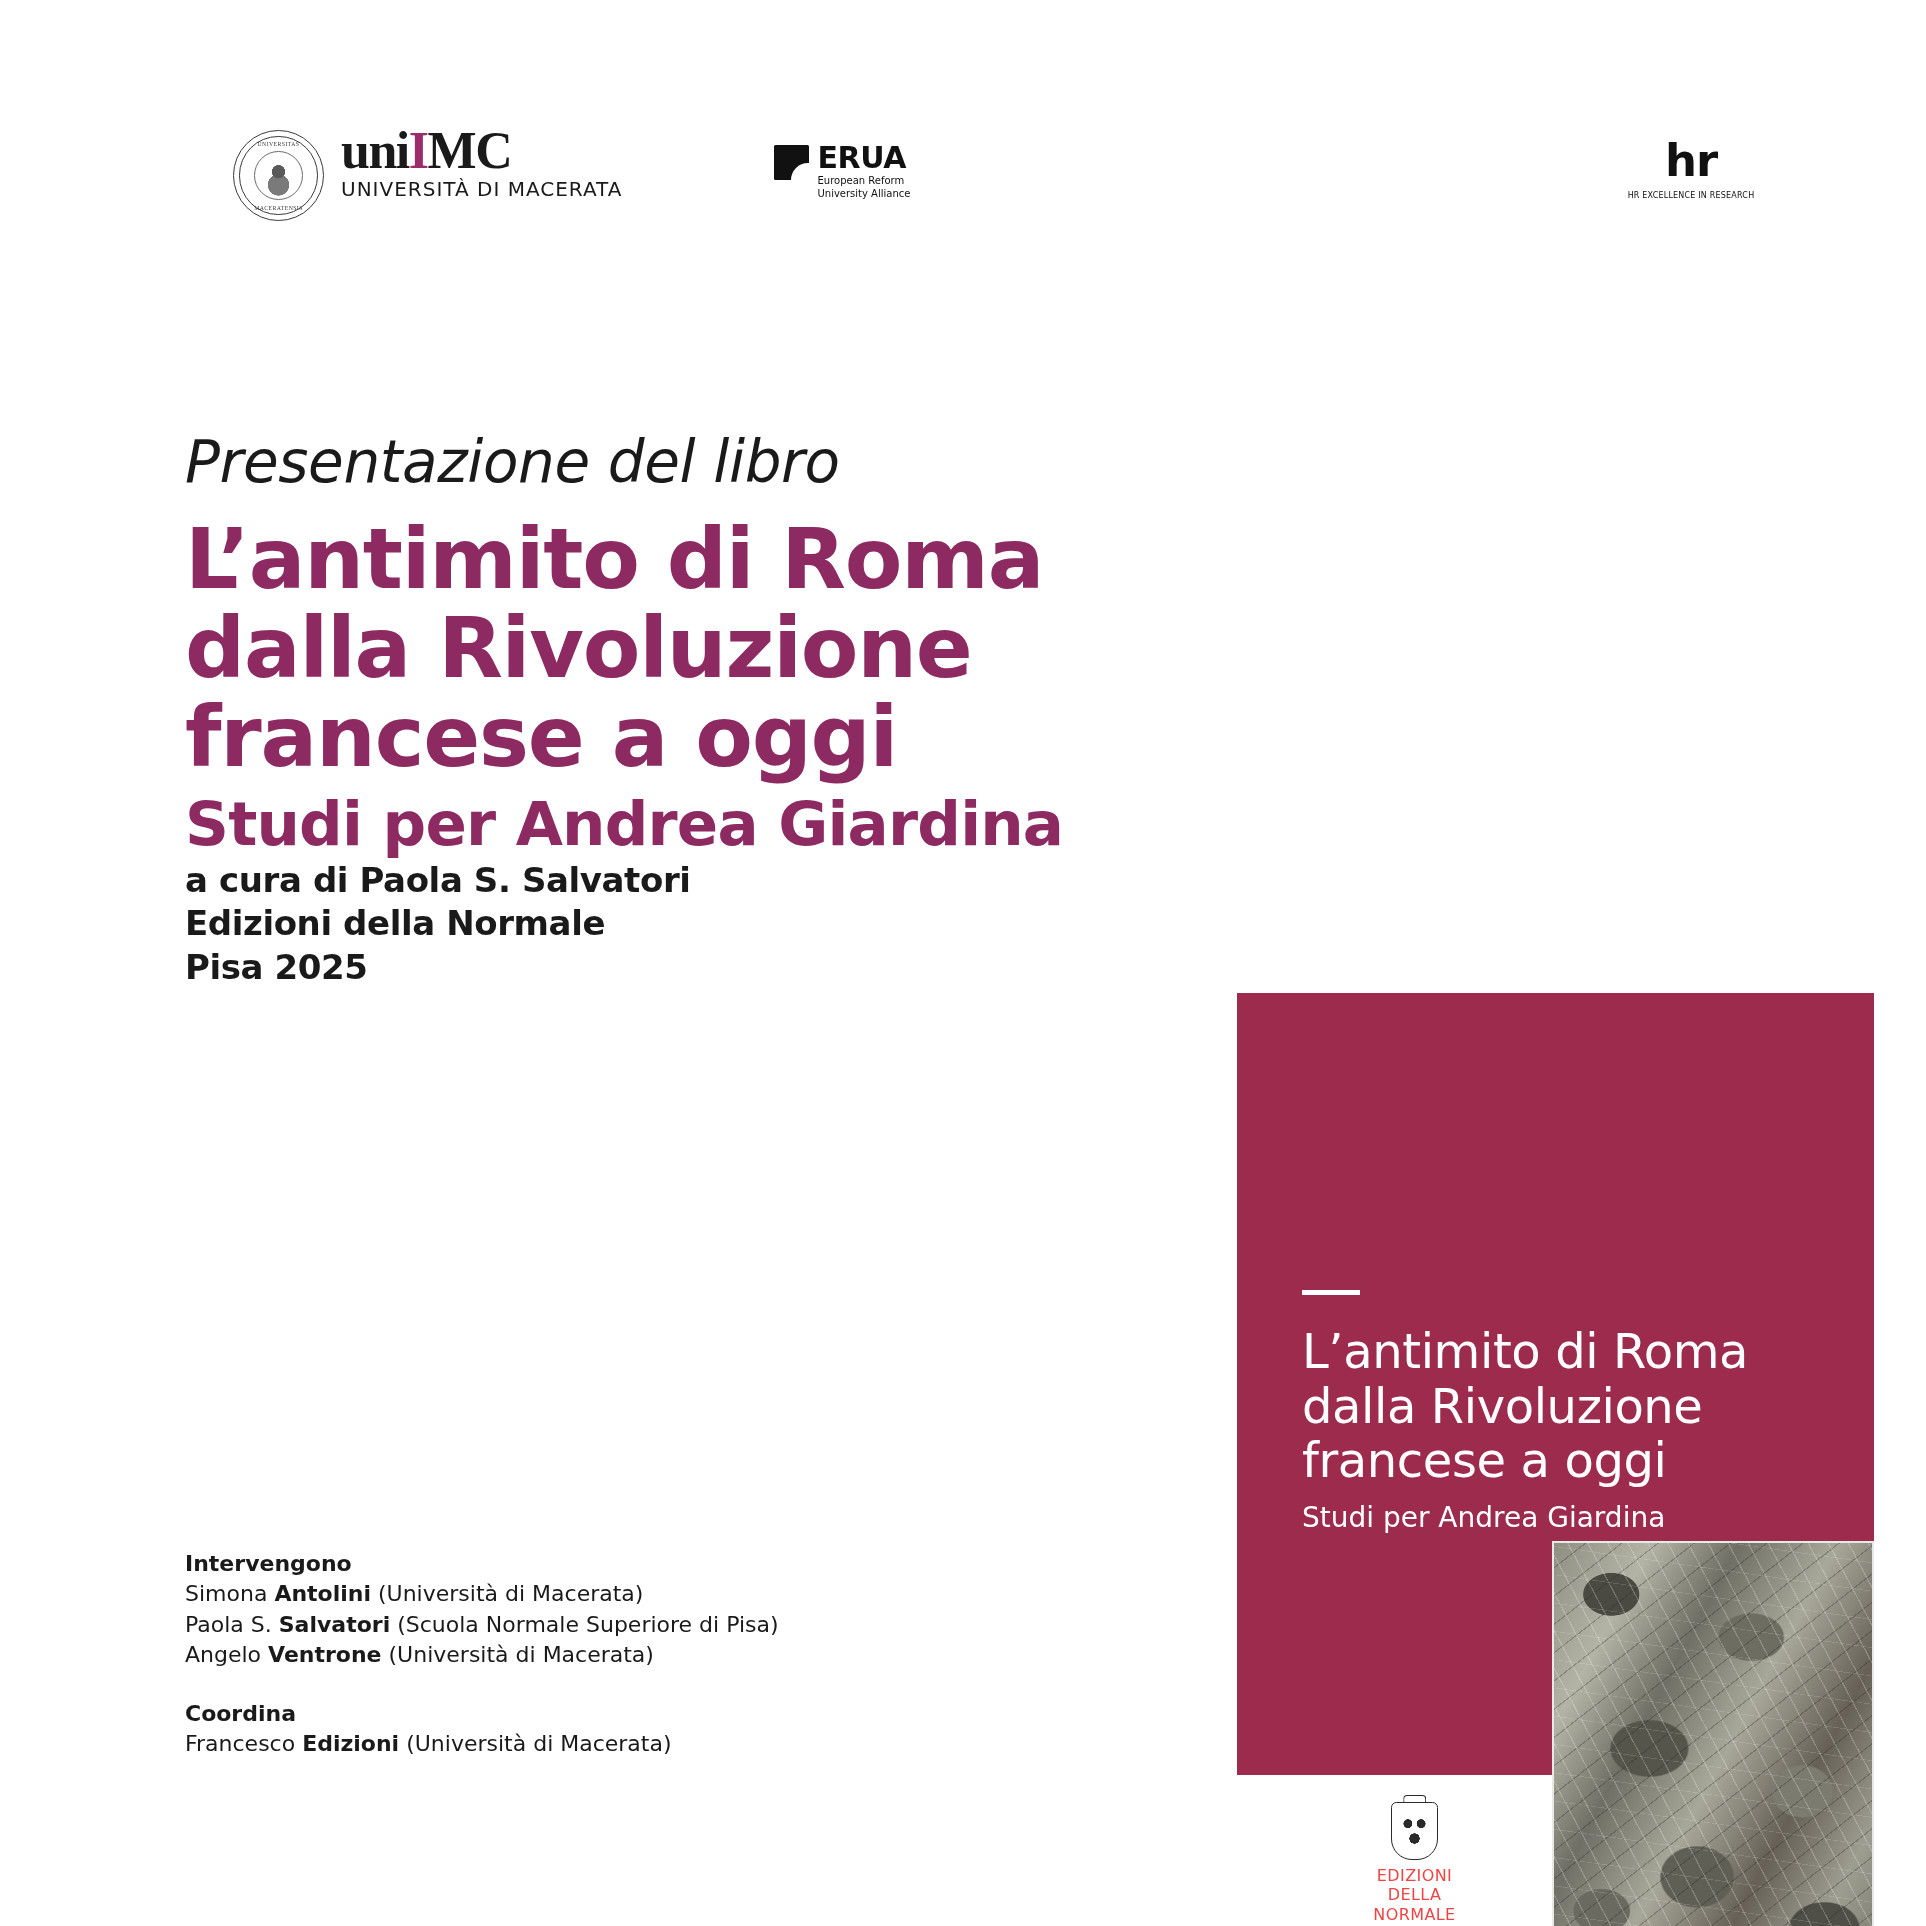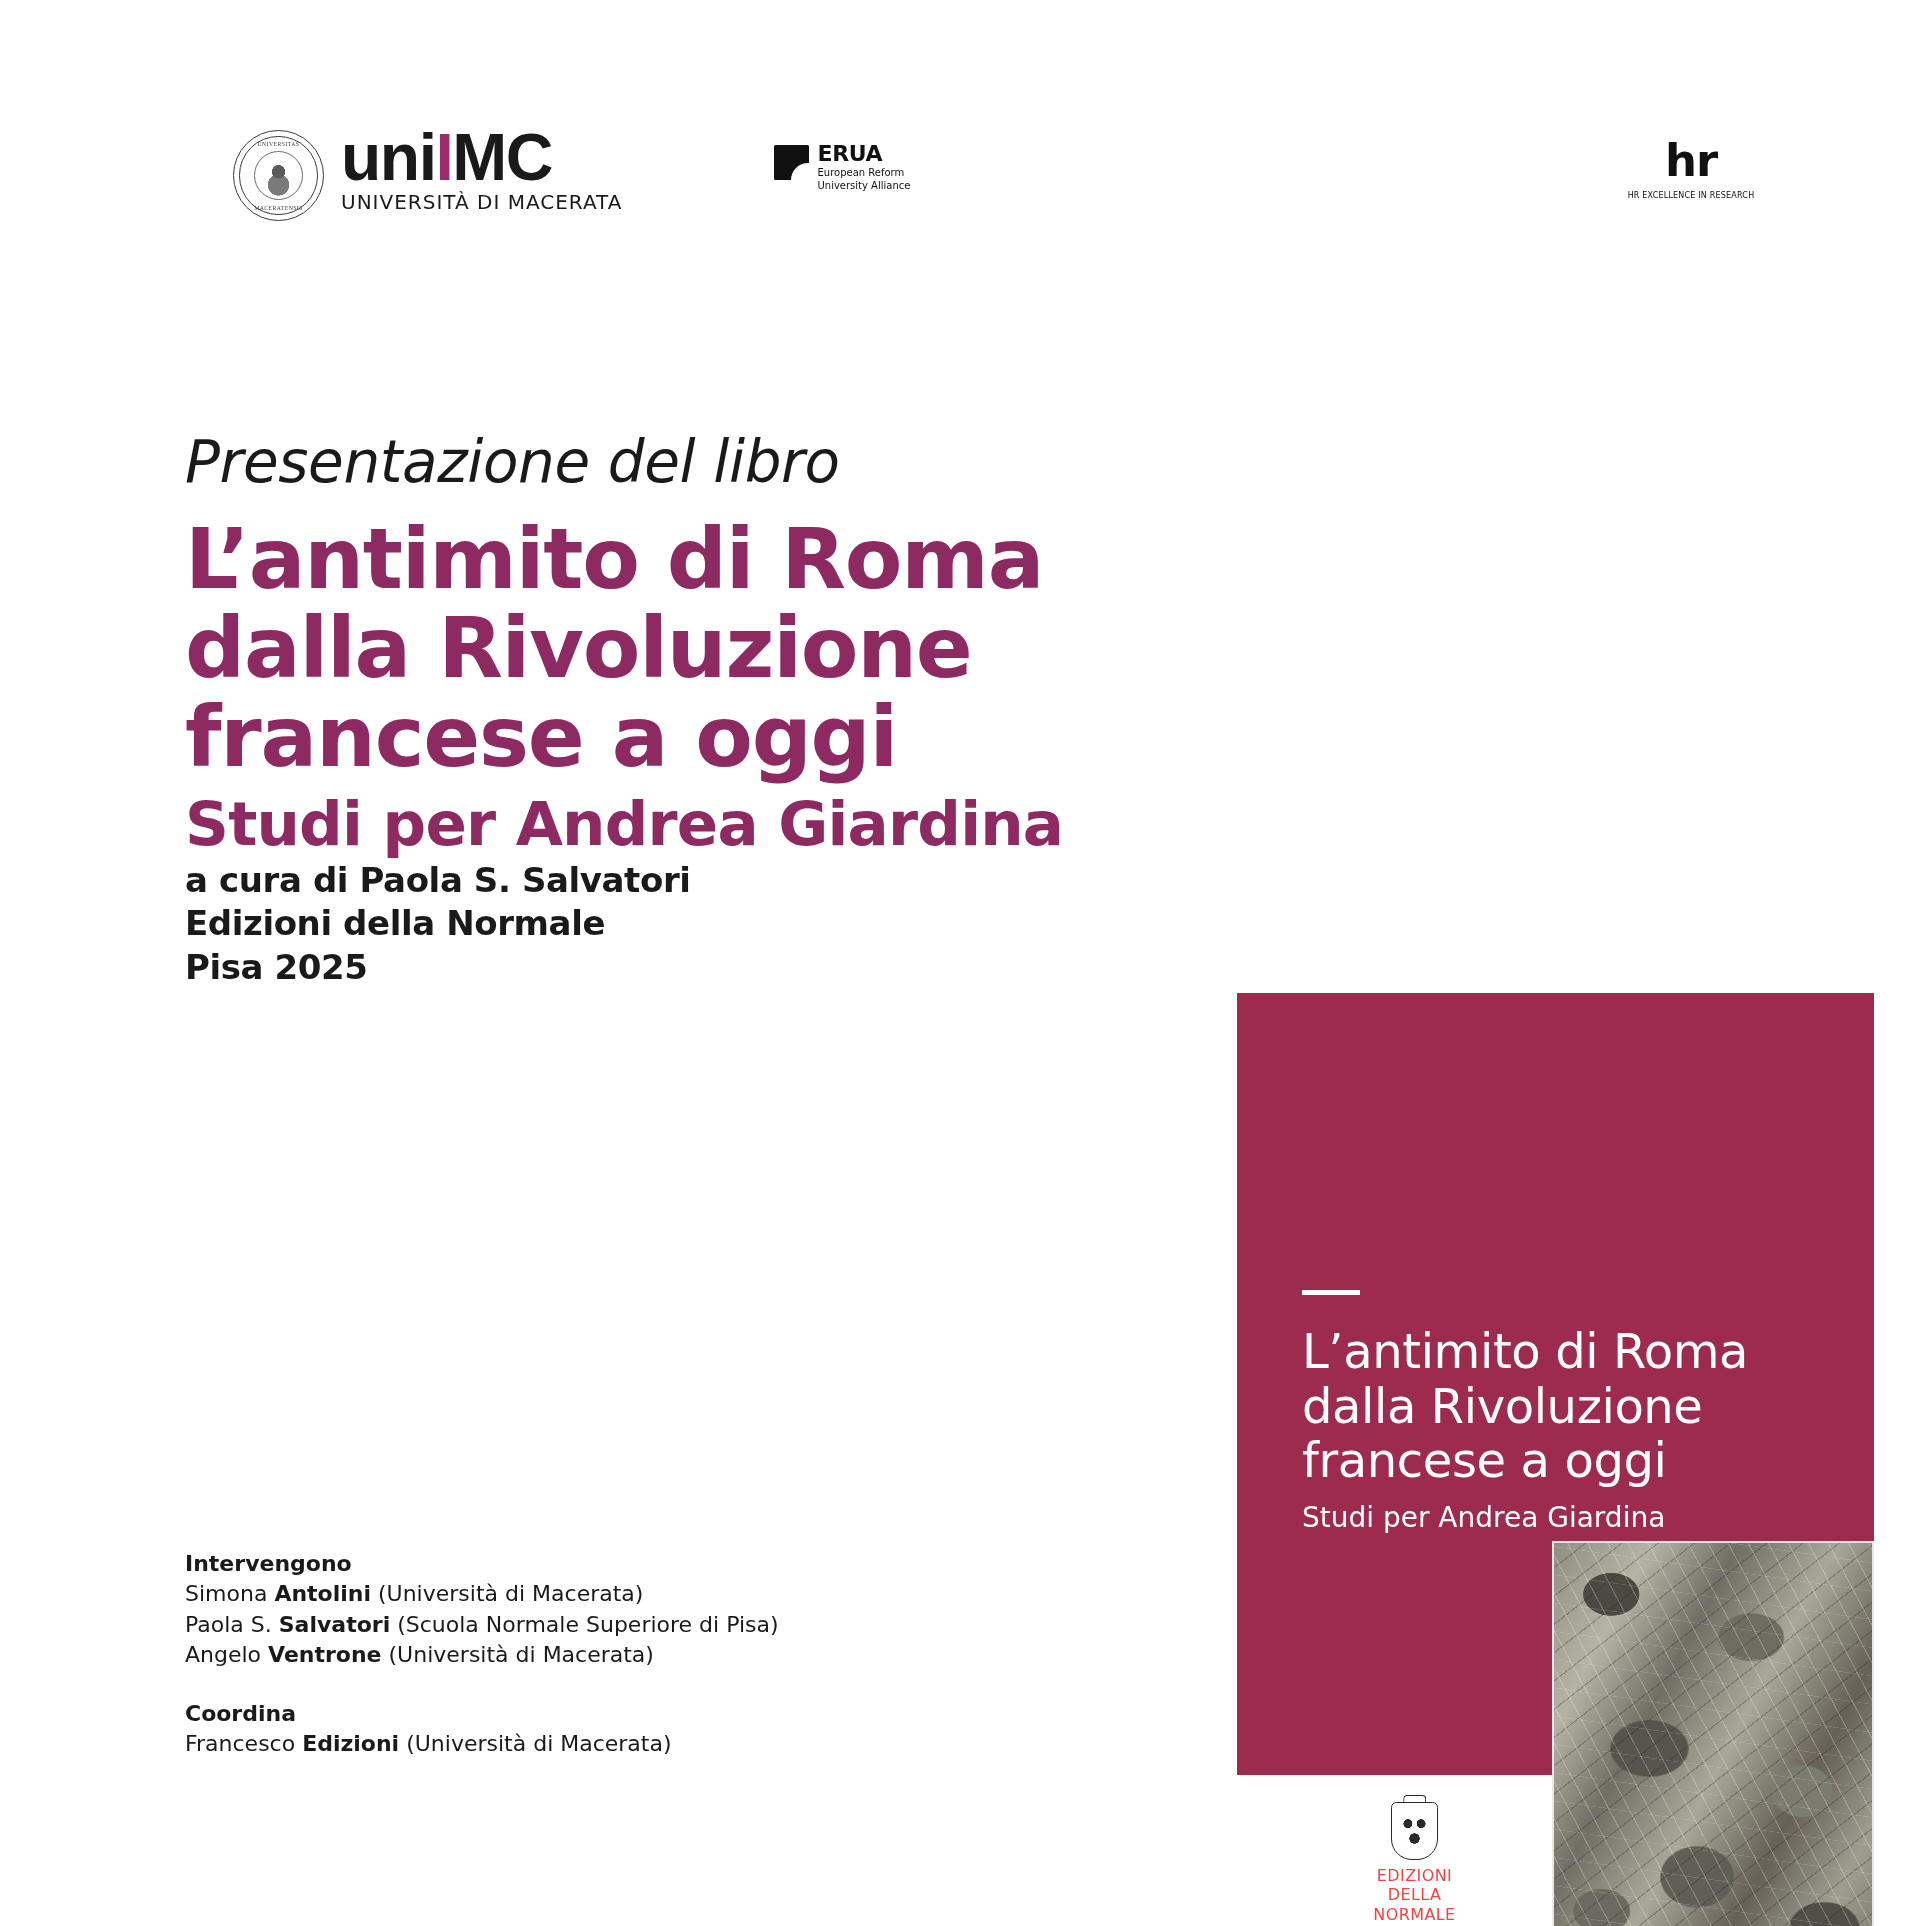--- a/index.html
+++ b/index.html
@@ -66,25 +66,25 @@
     color: #3a3a3a;
     font-family: "Liberation Serif", serif;
   }
   .seal-text-top { top: 10px; }
   .seal-text-bot { bottom: 9.2px; }
 
   .unimc-word {
     margin-left: 17px;
   }
   .unimc-word .wordmark {
-    font-size: 66px;
+    font-size: 52px;
     line-height: 0.92;
     font-weight: 700;
     letter-spacing: -1.5px;
-    font-family: Liberation Sans, sans-serif;
+    font-family: Liberation Serif, serif;
   }
   .unimc-word .wordmark .uni { color: #1a1a1a; }
   .unimc-word .wordmark .mc  { color: #1a1a1a; }
   .unimc-word .wordmark .i-accent { color: #9c2c6b; }
   .unimc-word .subline {
     margin-top: 2px;
     font-size: 20px;
     letter-spacing: 1px;
     color: #1a1a1a;
     font-family: "DejaVu Sans", sans-serif;
@@ -109,21 +109,21 @@
   .erua-mark::after {
     content: "";
     position: absolute;
     right: 0; bottom: 0;
     width: 17.7px; height: 17.7px;
     background: #ffffff;
     border-top-left-radius: 17.7px;
   }
   .erua-text { margin-left: 8.5px; }
   .erua-text .erua-title {
-    font-size: 22px;
+    font-size: 30px;
     font-weight: 700;
     line-height: 1;
     letter-spacing: -0.4px;
     font-family: "DejaVu Sans", sans-serif;
     color: #111;
   }
   .erua-text .erua-sub {
     font-size: 10px;
     line-height: 1.25;
     margin-top: 2.3px;

